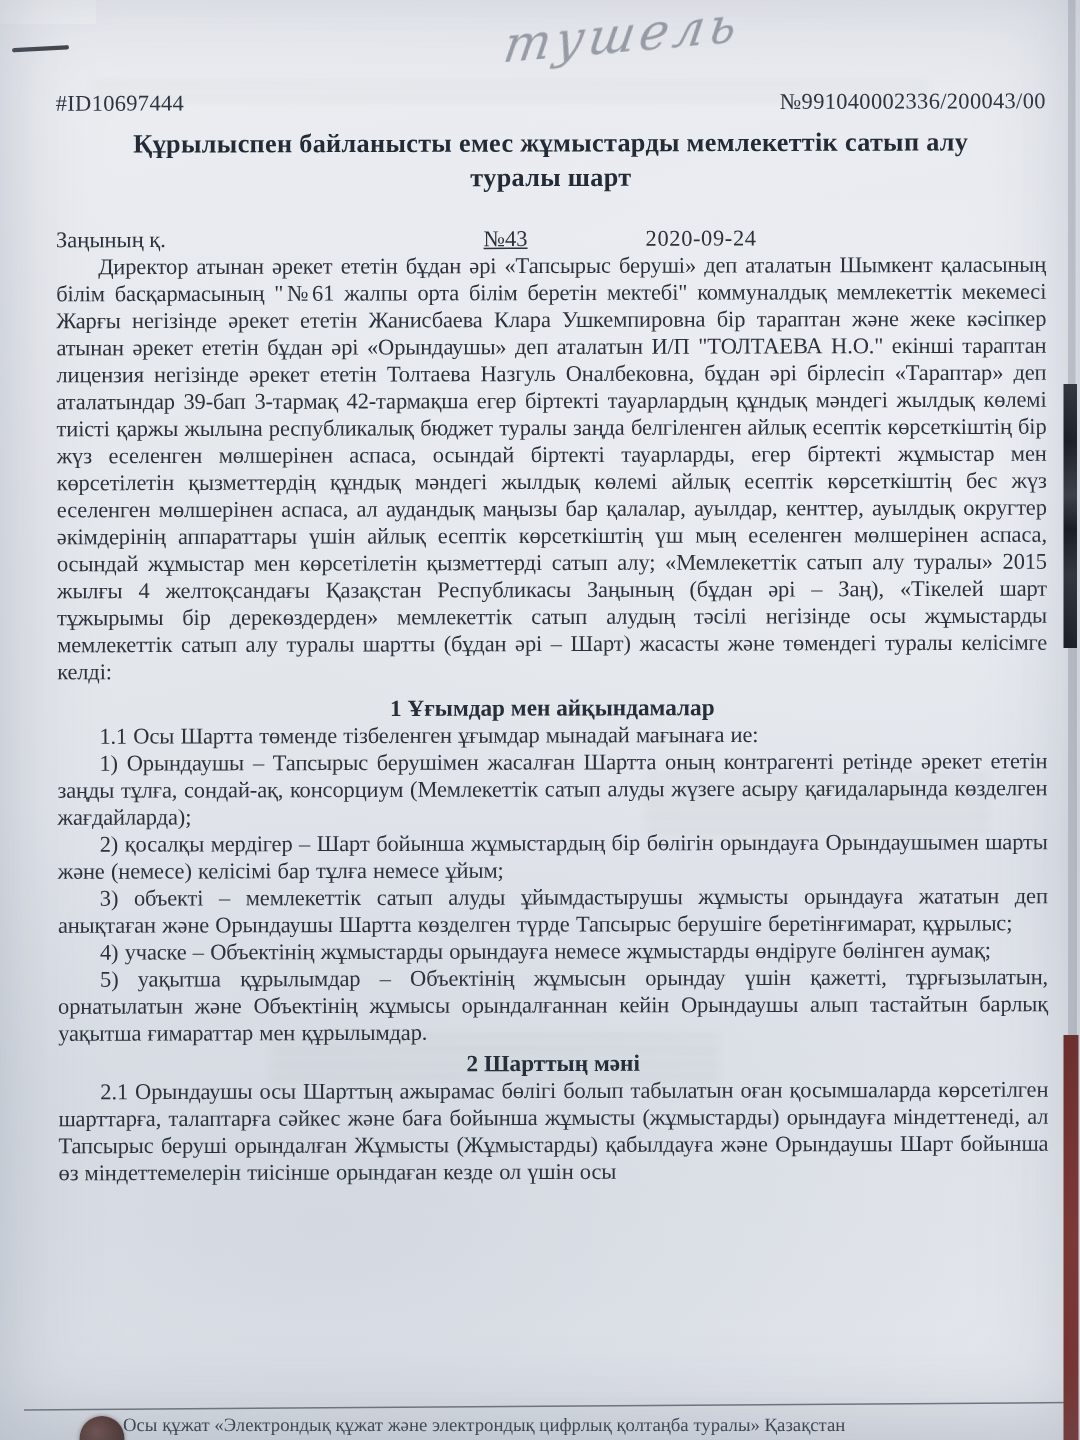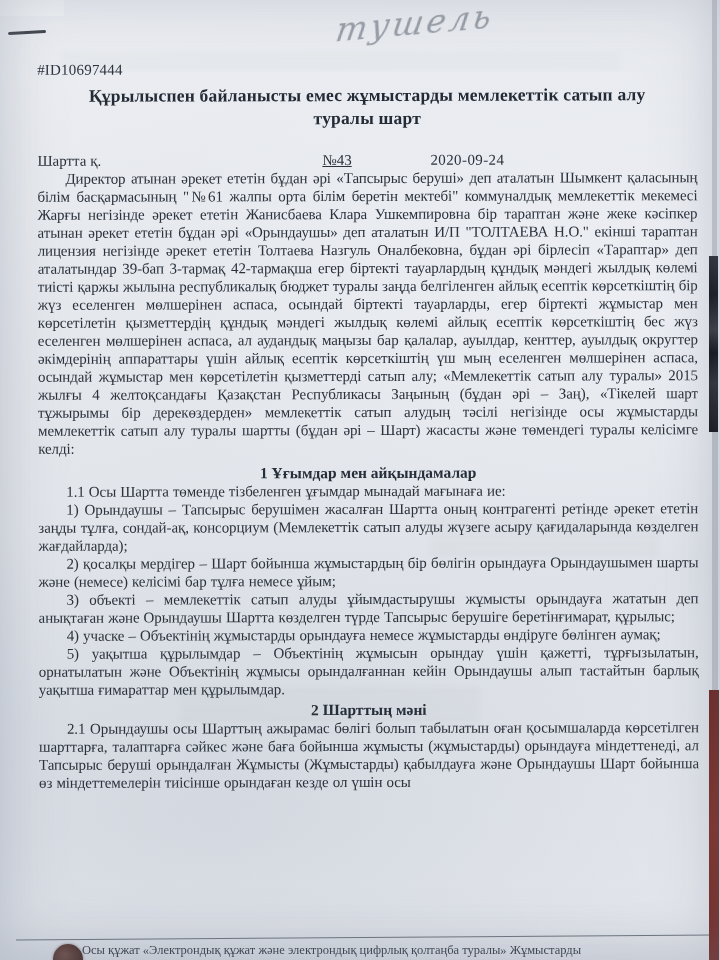--- a/index.html
+++ b/index.html
@@ -108,29 +108,30 @@
   <div class="smudge a"></div>
   <div class="smudge b"></div>
 
   <div class="pen-dash"></div>
   <div class="hand">тушель</div>
 
   <div class="content">
 
     <div class="id-row">
       <span>#ID10697444</span>
+      <span>№991040002336/200043/00</span>
     </div>
 
     <div class="title">
       <div>Құрылыспен байланысты емес жұмыстарды мемлекеттік сатып алу</div>
       <div>туралы шарт</div>
     </div>
 
     <div class="city-row">
-      <span class="cell-city">Шартта қ.</span>
+      <span class="cell-city">Заңының қ.</span>
       <span class="cell-no">№43</span>
       <span class="cell-date">2020-09-24</span>
     </div>
 
     <p class="doc intro">Директор атынан әрекет ететін бұдан әрі «Тапсырыс беруші» деп аталатын Шымкент қаласының білім басқармасының "№61 жалпы орта білім беретін мектебі" коммуналдық мемлекеттік мекемесі Жарғы негізінде әрекет ететін Жанисбаева Клара Ушкемпировна бір тараптан және жеке кәсіпкер атынан әрекет ететін бұдан әрі «Орындаушы» деп аталатын И/П "ТОЛТАЕВА Н.О." екінші тараптан лицензия негізінде әрекет ететін Толтаева Назгуль Оналбековна, бұдан әрі бірлесіп «Тараптар» деп аталатындар 39-бап 3-тармақ 42-тармақша егер біртекті тауарлардың құндық мәндегі жылдық көлемі тиісті қаржы жылына республикалық бюджет туралы заңда белгіленген айлық есептік көрсеткіштің бір жүз еселенген мөлшерінен аспаса, осындай біртекті тауарларды, егер біртекті жұмыстар мен көрсетілетін қызметтердің құндық мәндегі жылдық көлемі айлық есептік көрсеткіштің бес жүз еселенген мөлшерінен аспаса, ал аудандық маңызы бар қалалар, ауылдар, кенттер, ауылдық округтер әкімдерінің аппараттары үшін айлық есептік көрсеткіштің үш мың еселенген мөлшерінен аспаса, осындай жұмыстар мен көрсетілетін қызметтерді сатып алу; «Мемлекеттік сатып алу туралы» 2015 жылғы 4 желтоқсандағы Қазақстан Республикасы Заңының (бұдан әрі – Заң), «Тікелей шарт тұжырымы бір дерекөздерден» мемлекеттік сатып алудың тәсілі негізінде осы жұмыстарды мемлекеттік сатып алу туралы шартты (бұдан әрі – Шарт) жасасты және төмендегі туралы келісімге келді:</p>
 
     <div class="sec-heading">1 Ұғымдар мен айқындамалар</div>
 
     <p class="doc p11">1.1 Осы Шартта төменде тізбеленген ұғымдар мынадай мағынаға ие:</p>
 
@@ -142,21 +143,21 @@
 
     <div class="sec-heading h2">2 Шарттың мәні</div>
 
     <p class="doc p21">2.1 Орындаушы осы Шарттың ажырамас бөлігі болып табылатын оған қосымшаларда көрсетілген шарттарға, талаптарға сәйкес және баға бойынша жұмысты (жұмыстарды) орындауға міндеттенеді, ал Тапсырыс беруші орындалған Жұмысты (Жұмыстарды) қабылдауға және Орындаушы Шарт бойынша өз міндеттемелерін тиісінше орындаған кезде ол үшін осы</p>
 
   </div>
 
   <div class="footer-sep"></div>
   <div class="stamp"></div>
   <div class="footer-text">
-    <div>Осы құжат «Электрондық құжат және электрондық цифрлық қолтаңба туралы» Жұмыстарды</div>
+    <div>Осы құжат «Электрондық құжат және электрондық цифрлық қолтаңба туралы» Қазақстан</div>
     <div>Республикасының N 370-II Заңы 7-бабының 1-тармағына сәйкес қағаз</div>
   </div>
 
   <div class="edge-strip edge-top"></div>
   <div class="edge-strip edge-black"></div>
   <div class="edge-strip edge-gray"></div>
   <div class="edge-strip edge-red"></div>
 
 </div>
 

